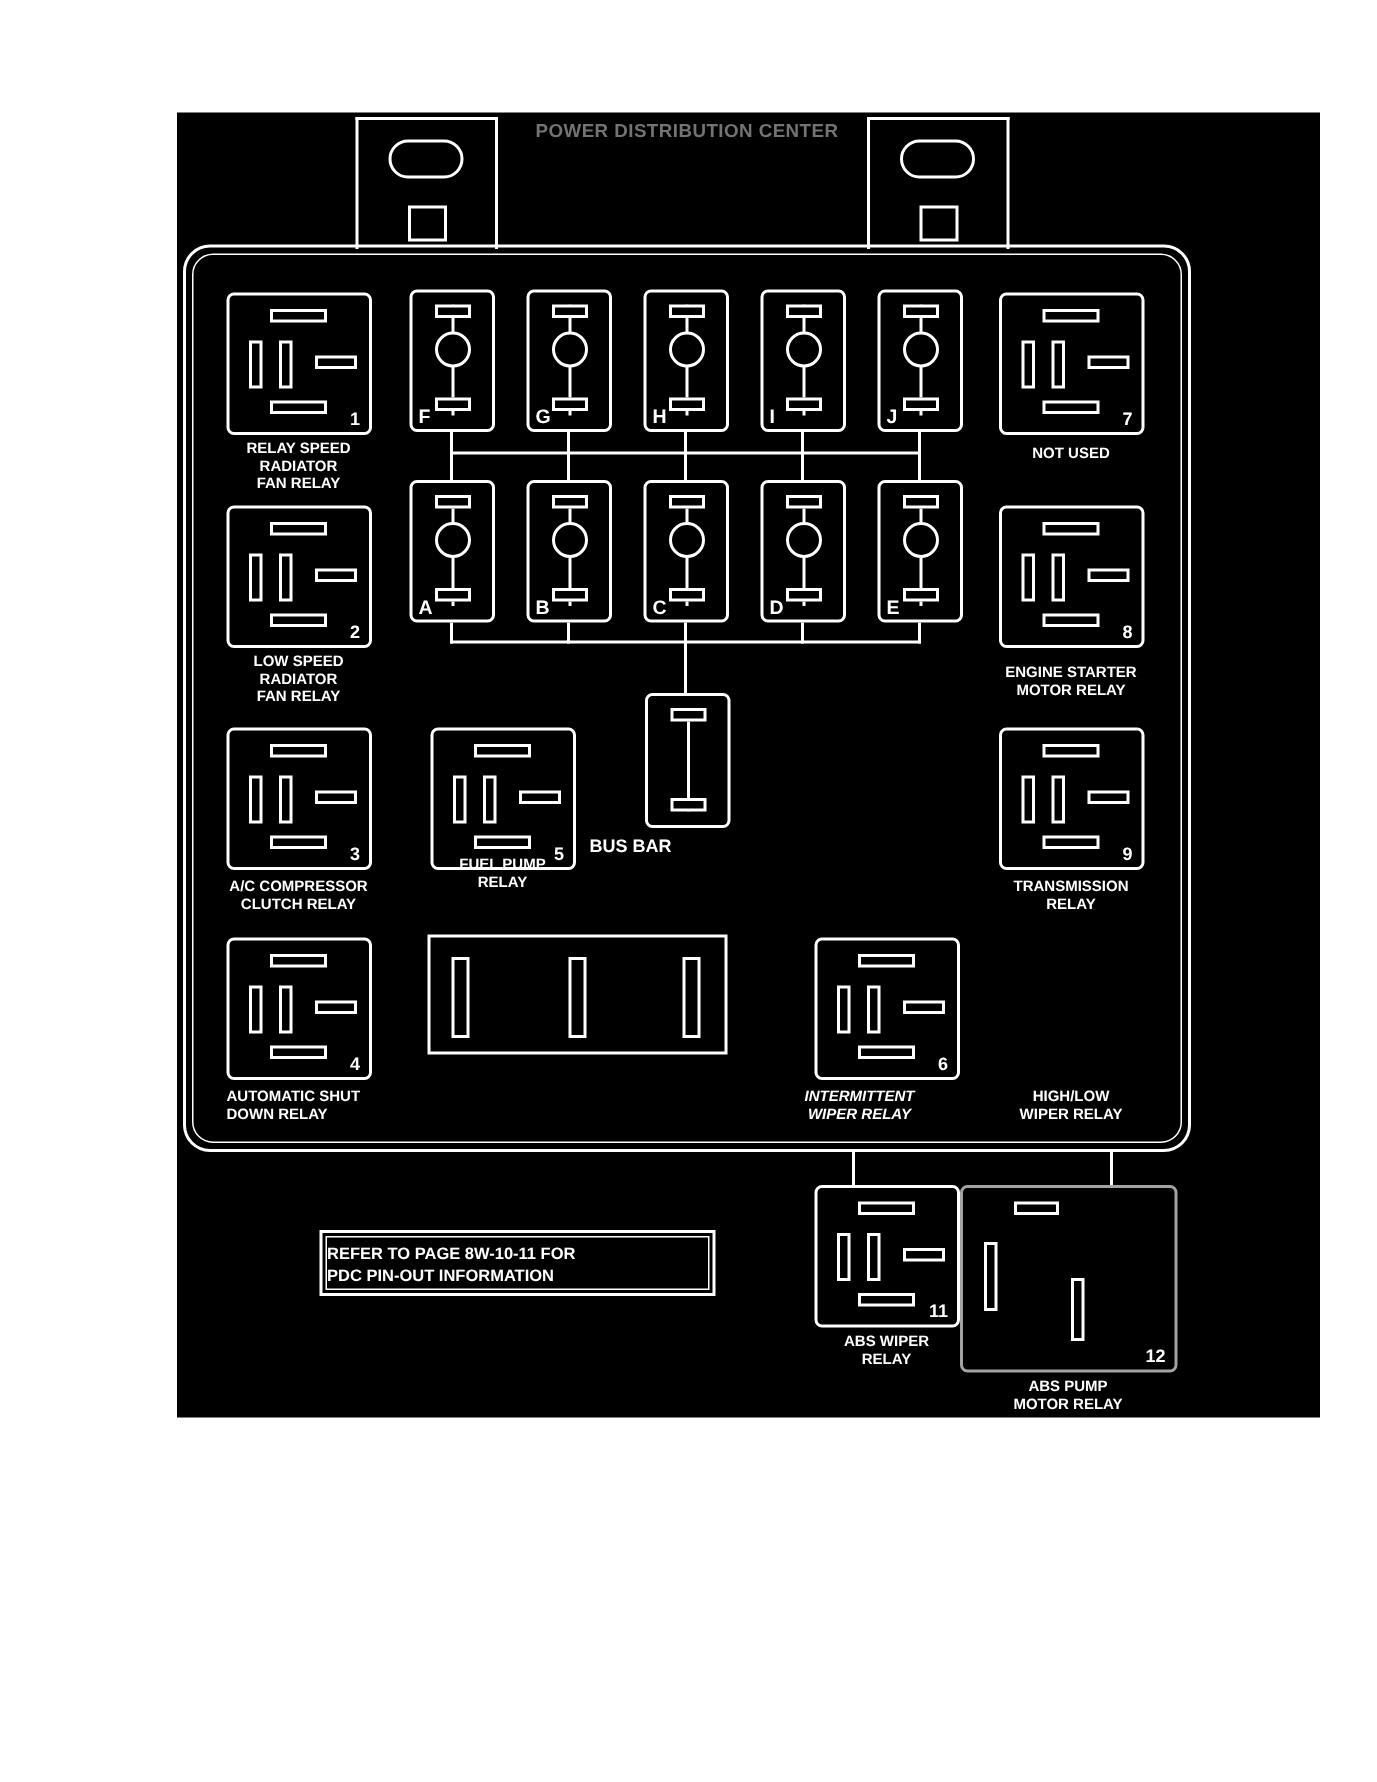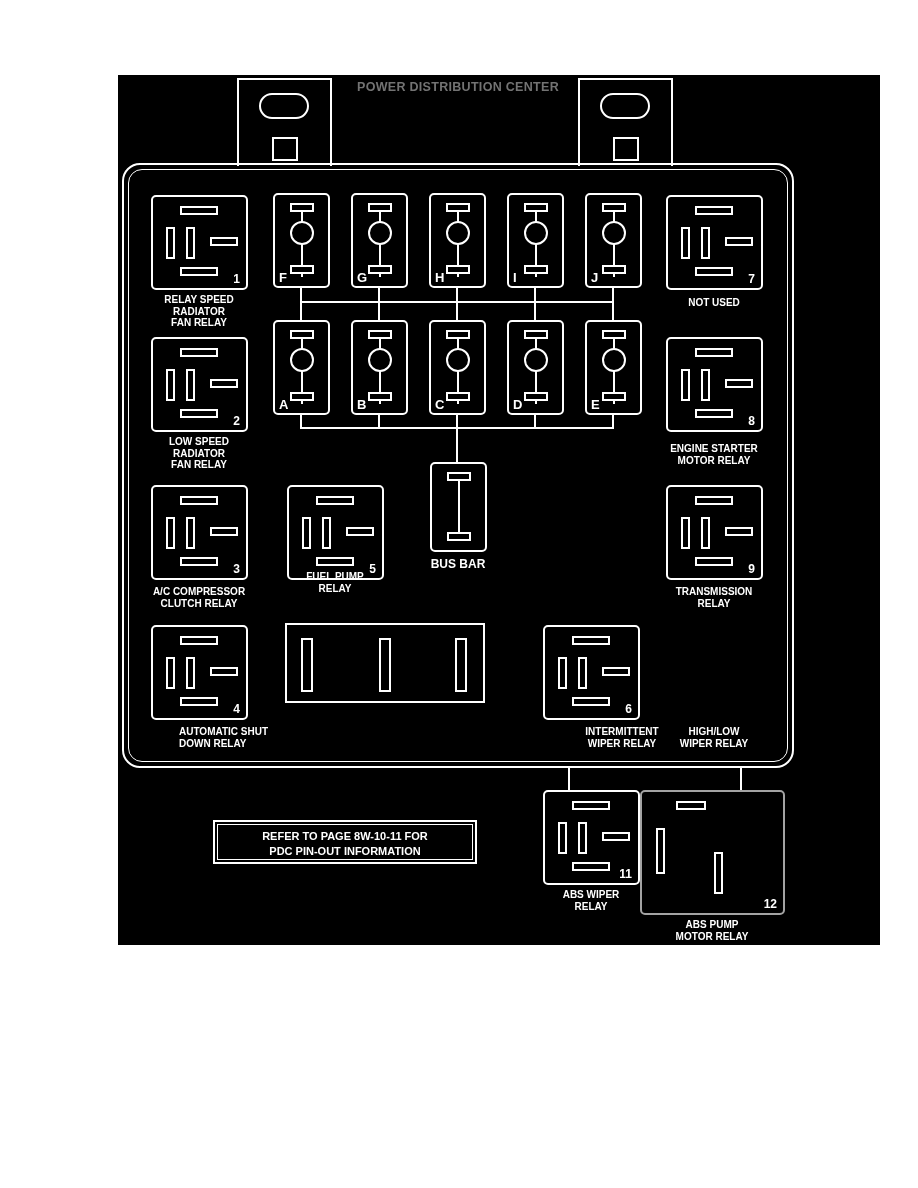--- a/index.html
+++ b/index.html
@@ -41,24 +41,24 @@
 
   .relay12 { position:absolute; left:640px; top:790px; width:145px; height:125px; border:2px solid #a3a3a3; border-radius:5px; background:#000; }
   .relay12 .t  { left:34px; top:9px;  width:30px; height:9px;  border:2px solid #fff; }
   .relay12 .lv { left:14px; top:36px; width:9px;  height:46px; border:2px solid #fff; }
   .relay12 .mv { left:72px; top:60px; width:9px;  height:42px; border:2px solid #fff; }
 
   .wire { position:absolute; background:#fff; }
 
   .lbl { position:absolute; width:130px; color:#fff; font-weight:bold; font-size:10px; line-height:11.5px; text-align:center; }
   .lbl.left { text-align:left; }
-  .bus-lbl { position:absolute; left:393px; top:557px; width:130px; color:#fff; font-weight:bold; font-size:12px; text-align:center; }
+  .bus-lbl { position:absolute; left:393px; top:557px; width:130px; color:#fff; font-weight:bold; font-size:12px; text-align:left; }
 
   .note { position:absolute; left:213px; top:820px; width:264px; height:44px; border:2px solid #fff; background:#000; }
-  .note .note-inner { position:absolute; left:2px; top:2px; right:2px; bottom:2px; border:1px solid #fff; text-align:center; color:#fff; font-weight:bold; font-size:11px; line-height:15px; padding-top:4px; }
+  .note .note-inner { position:absolute; left:2px; top:2px; right:2px; bottom:2px; border:1px solid #fff; text-align:left; color:#fff; font-weight:bold; font-size:11px; line-height:15px; padding-top:4px; }
 </style>
 </head>
 <body>
 
 <div class="page">
   <div class="panel"></div>
 
   <div class="title">POWER DISTRIBUTION CENTER</div>
 
   <div class="bracket" style="left:237px;top:78px;">
@@ -262,40 +262,40 @@
   </div>
 
   <div class="relay" style="left:151px;top:625px;">
     <i class="st"></i>
       <i class="sl"></i>
       <i class="sm"></i>
       <i class="sr"></i>
       <i class="sb"></i>
     <span class="num">4</span>
   </div>
-  <div class="lbl left" style="left:151px;top:726px;margin-left:28px;">
+  <div class="lbl left" style="left:151px;top:726px;">
     <div>AUTOMATIC SHUT</div>
     <div>DOWN RELAY</div>
   </div>
 
   <div class="wide">
     <i class="ws" style="left:14px;"></i>
     <i class="ws" style="left:92px;"></i>
     <i class="ws" style="left:168px;"></i>
   </div>
 
   <div class="relay" style="left:543px;top:625px;">
     <i class="st"></i>
       <i class="sl"></i>
       <i class="sm"></i>
       <i class="sr"></i>
       <i class="sb"></i>
     <span class="num">6</span>
   </div>
-  <div class="lbl" style="left:557px;top:726px;">
+  <div class="lbl" style="left:508px;top:726px;font-style:italic;">
     <div>INTERMITTENT</div>
     <div>WIPER RELAY</div>
   </div>
 
   <div class="lbl" style="left:649px;top:726px;">
     <div>HIGH/LOW</div>
     <div>WIPER RELAY</div>
   </div>
 
   <div class="note">

